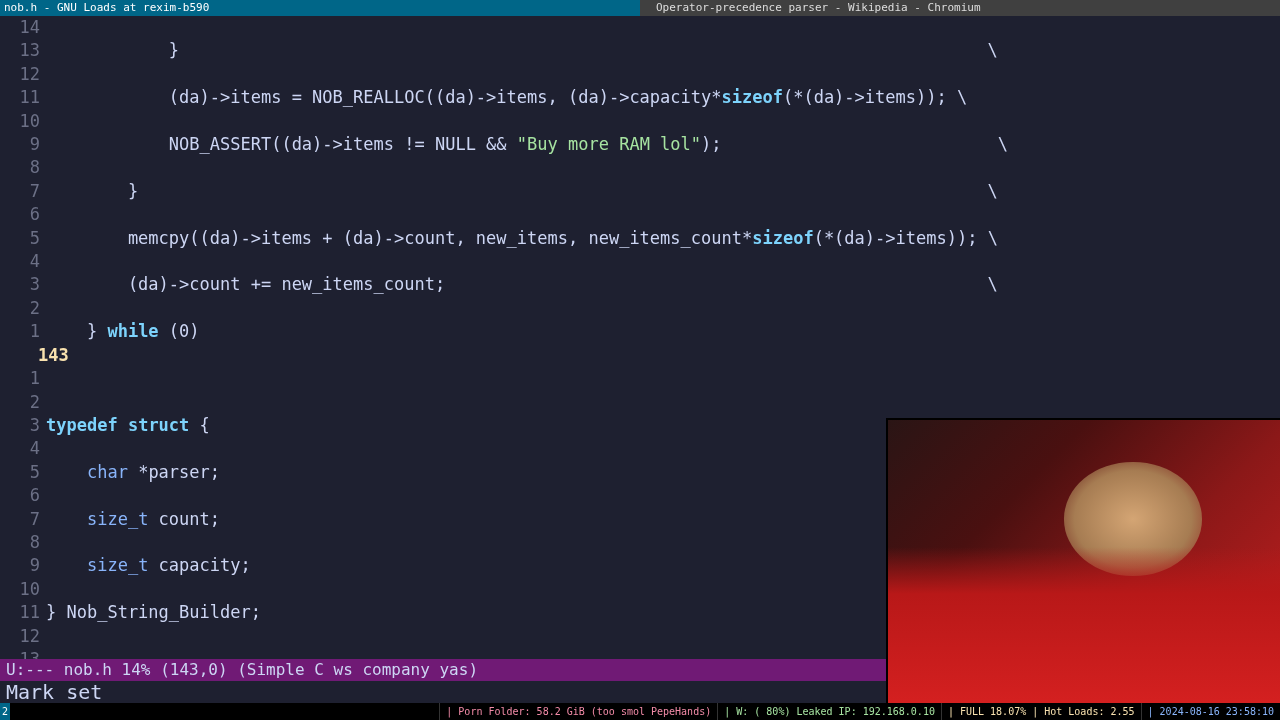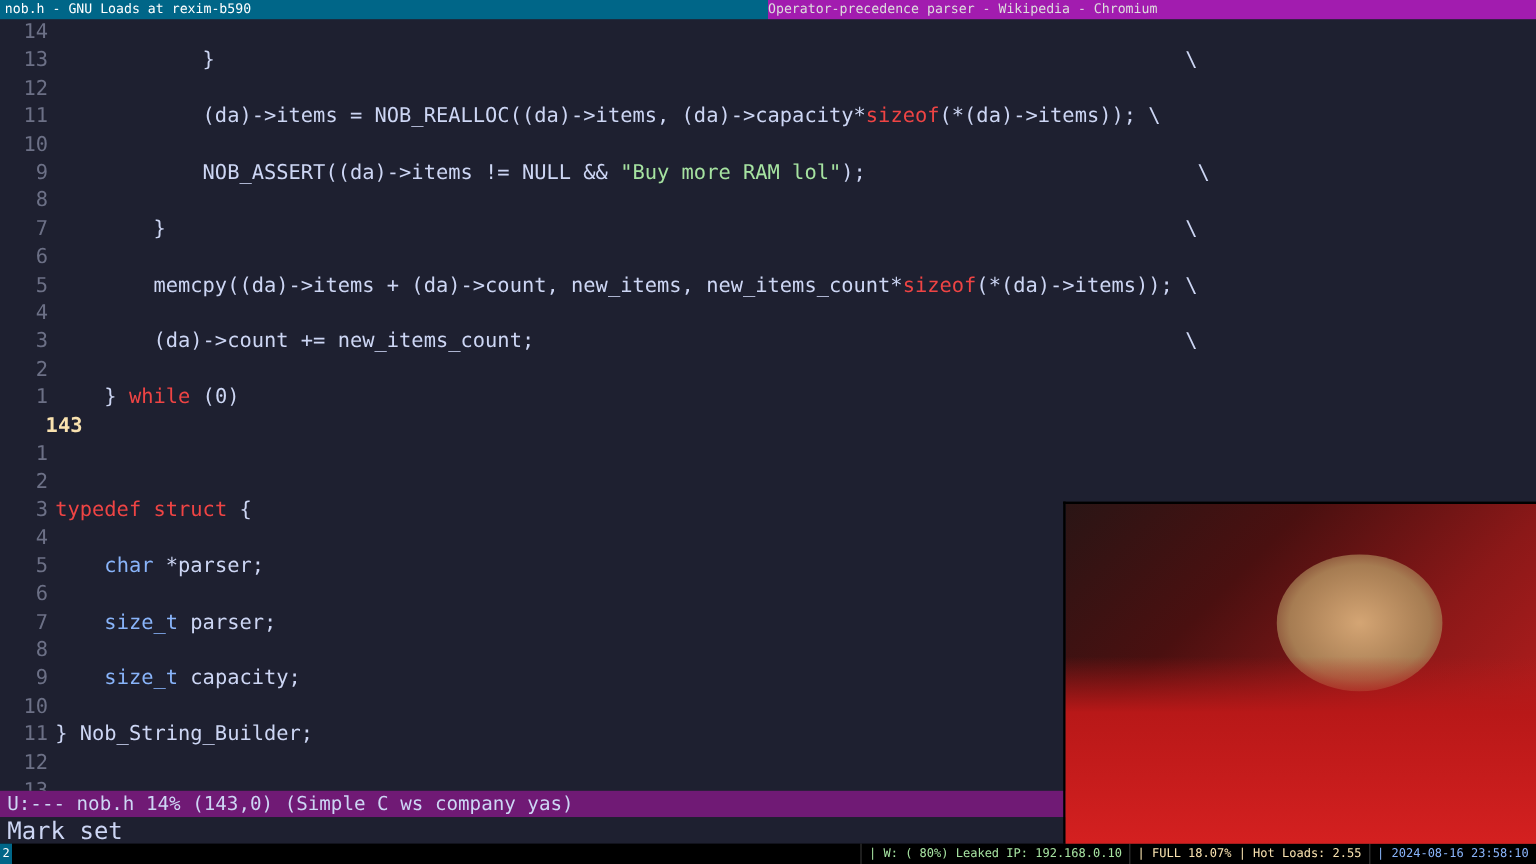--- a/index.html
+++ b/index.html
@@ -18,41 +18,41 @@
   font-size: 11px;
   line-height: 16px;
 }
 .title-left {
   background: #006688;
   color: #fff;
   width: 640px;
   padding-left: 4px;
 }
 .title-right {
-  background: #a21caf;
+  background: #404040;
   color: #ddd;
   width: 640px;
-  padding-left: 0;
+  padding-left: 16px;
 }
 .editor {
   height: 643px;
   overflow: hidden;
   font-size: 17px;
   line-height: 23.4px;
   display: flex;
 }
 .gutter {
   width: 46px;
   text-align: right;
   padding-right: 6px;
   color: #6c7086;
 }
 .gutter .current { color: #f9e2af; font-weight: bold; margin-left: 38px; }
 .code { flex: 1; white-space: pre; }
-.kw { color: #ef4444; font-weight: normal; }
+.kw { color: #7dd3fc; font-weight: bold; }
 .type { color: #89b4fa; }
 .str { color: #a6e3a1; }
 .modeline {
   background: #701a75;
   color: #cdd6f4;
   height: 22px;
   font-size: 16px;
   line-height: 22px;
   padding-left: 6px;
 }
@@ -161,21 +161,21 @@
 <div><span>            }                                                                               \</span></div>
 <div><span>            (da)-&gt;items = NOB_REALLOC((da)-&gt;items, (da)-&gt;capacity*</span><span class="kw">sizeof</span><span>(*(da)-&gt;items)); \</span></div>
 <div><span>            NOB_ASSERT((da)-&gt;items != NULL &amp;&amp; </span><span class="str">"Buy more RAM lol"</span><span>);                           \</span></div>
 <div><span>        }                                                                                   \</span></div>
 <div><span>        memcpy((da)-&gt;items + (da)-&gt;count, new_items, new_items_count*</span><span class="kw">sizeof</span><span>(*(da)-&gt;items)); \</span></div>
 <div><span>        (da)-&gt;count += new_items_count;                                                     \</span></div>
 <div><span>    } </span><span class="kw">while</span><span> (0)</span></div>
 <div><span></span>&nbsp;</div>
 <div><span class="kw">typedef</span><span> </span><span class="kw">struct</span><span> {</span></div>
 <div><span>    </span><span class="type">char</span><span> *parser;</span></div>
-<div><span>    </span><span class="type">size_t</span><span> parser;</span></div>
+<div><span>    </span><span class="type">size_t</span><span> count;</span></div>
 <div><span>    </span><span class="type">size_t</span><span> capacity;</span></div>
 <div><span>} Nob_String_Builder;</span></div>
 <div><span></span>&nbsp;</div>
 
 
 
 
 
 
 
@@ -188,18 +188,19 @@
 
   </div>
 </div>
 
 <div class="modeline">U:---  nob.h         14% (143,0)     (Simple C ws company yas)</div>
 <div class="minibuffer">Mark set</div>
 
 <div class="taskbar">
   <div class="taskbar-left">2</div>
   <div class="taskbar-spacer"></div>
+  <div class="taskbar-item tb-red">| Porn Folder: 58.2 GiB (too smol PepeHands)</div>
   <div class="taskbar-item tb-green">| W: ( 80%) Leaked IP: 192.168.0.10</div>
   <div class="taskbar-item tb-yellow">| FULL 18.07% | Hot Loads: 2.55</div>
   <div class="taskbar-item tb-blue">| 2024-08-16 23:58:10</div>
 </div>
 
 <div class="webcam"></div>
 
 </body></html>

